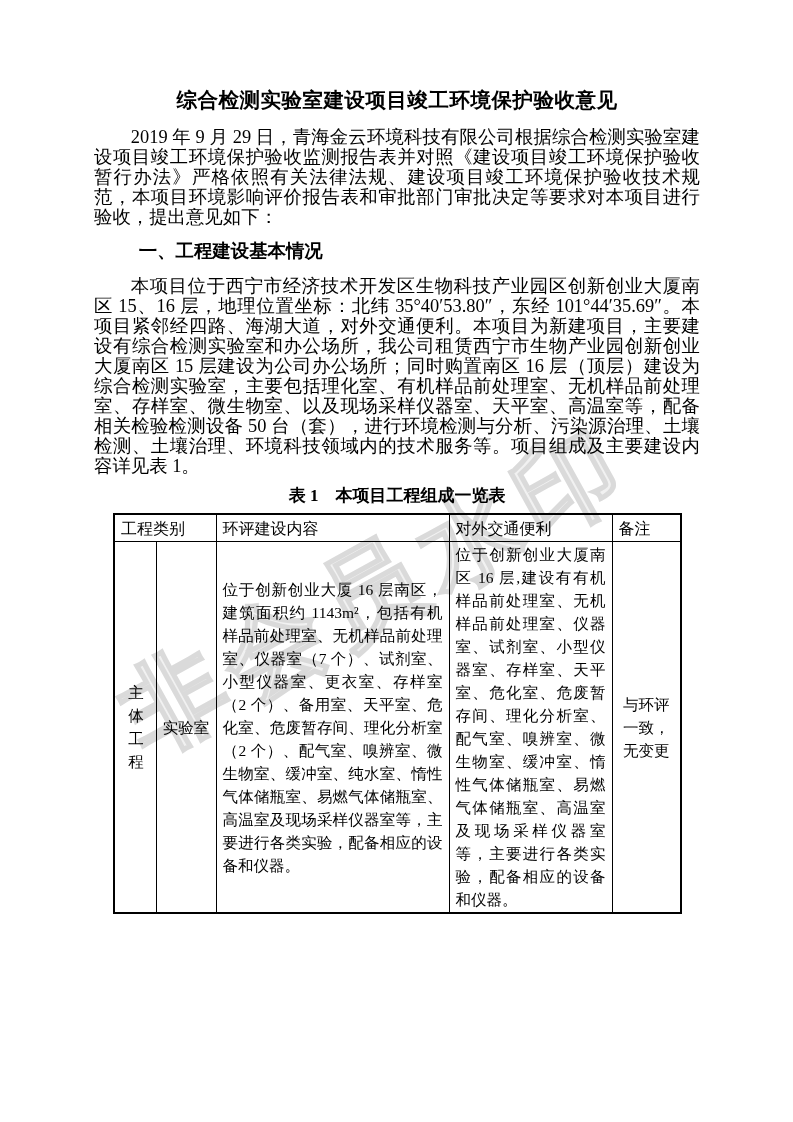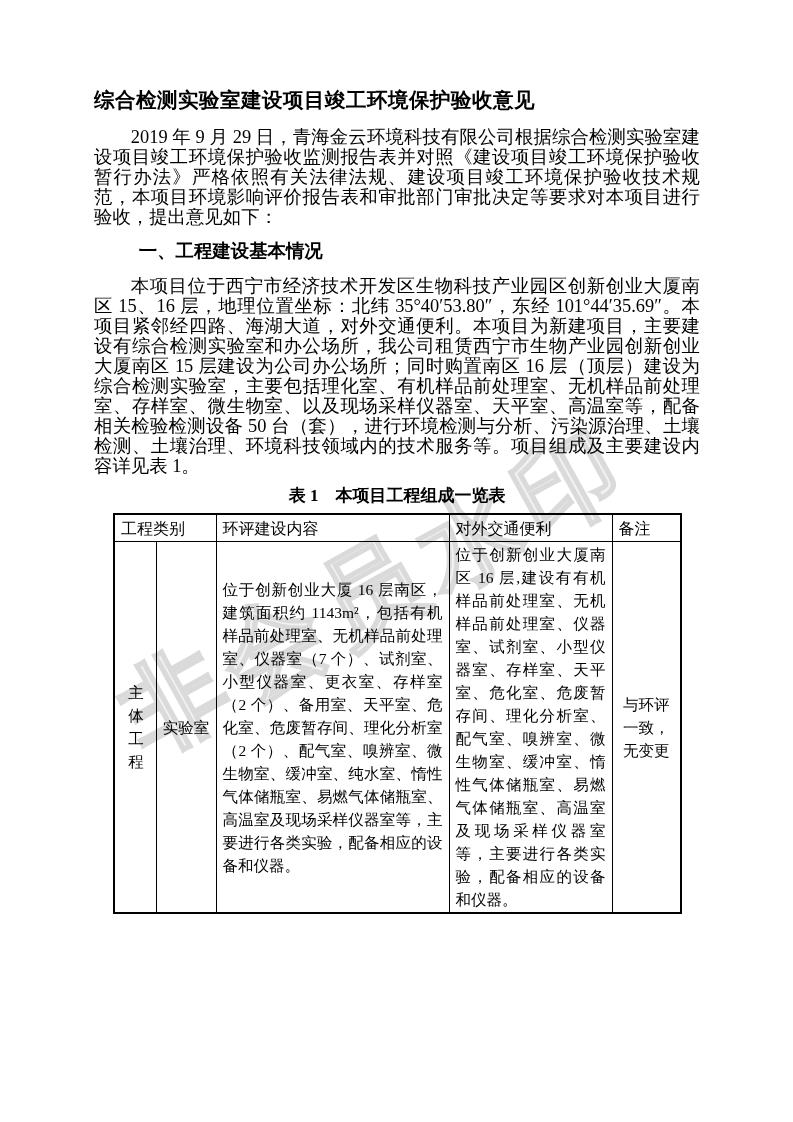--- a/index.html
+++ b/index.html
@@ -26,21 +26,21 @@
     transform-origin:center center;
     z-index:0;
     user-select:none;
   }
   .content{
     position:relative;z-index:1;
     padding:86px 93px 0 94px;
   }
   .doc-title{
     margin:0 0 13px 0;
-    text-align:left;
+    text-align:center;
     font-size:20.5px;
     font-weight:bold;
     line-height:28px;
     letter-spacing:0.5px;
   }
   .para{
     margin:0;
     font-size:18.4px;
     line-height:20px;
     text-align:justify;

